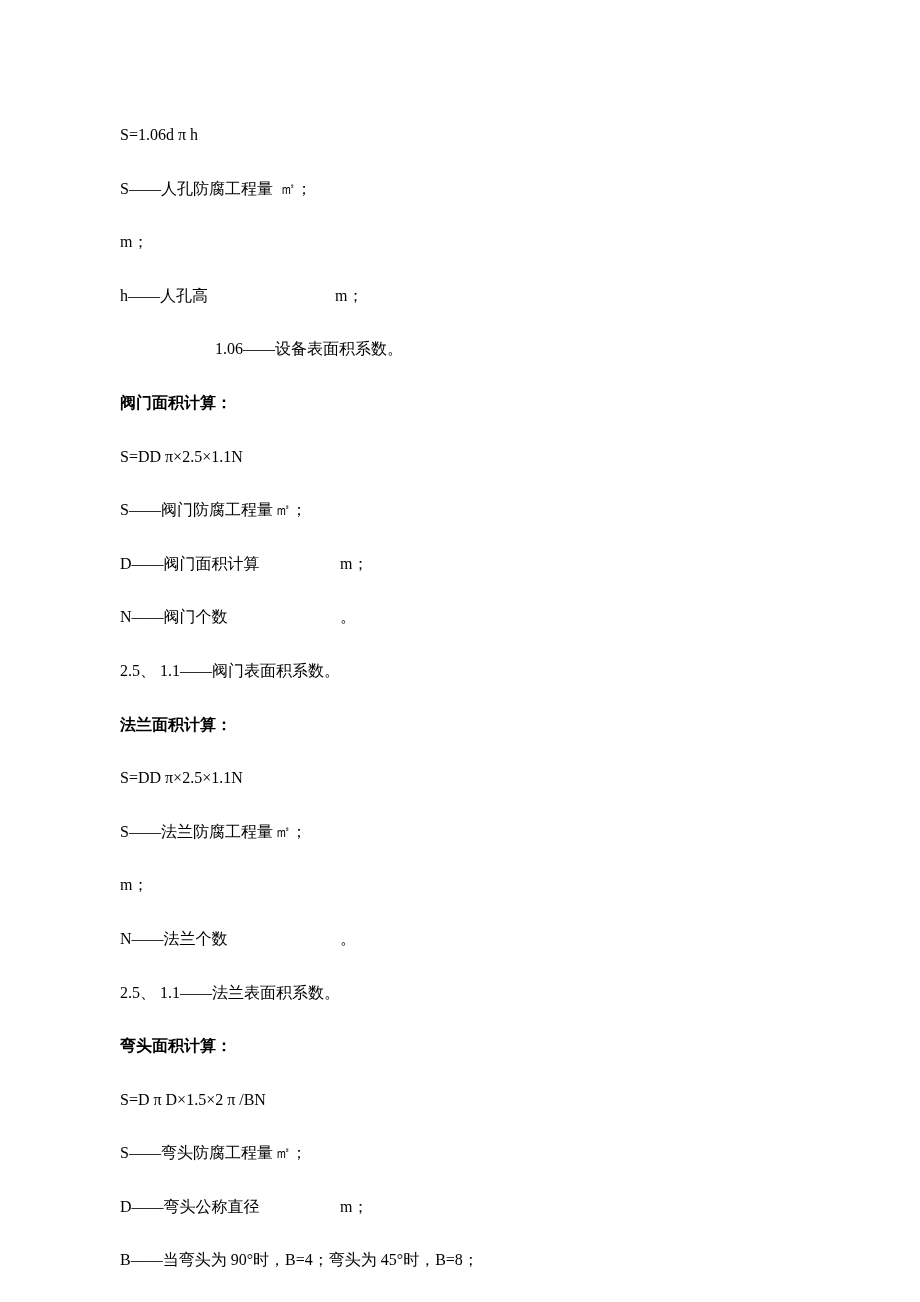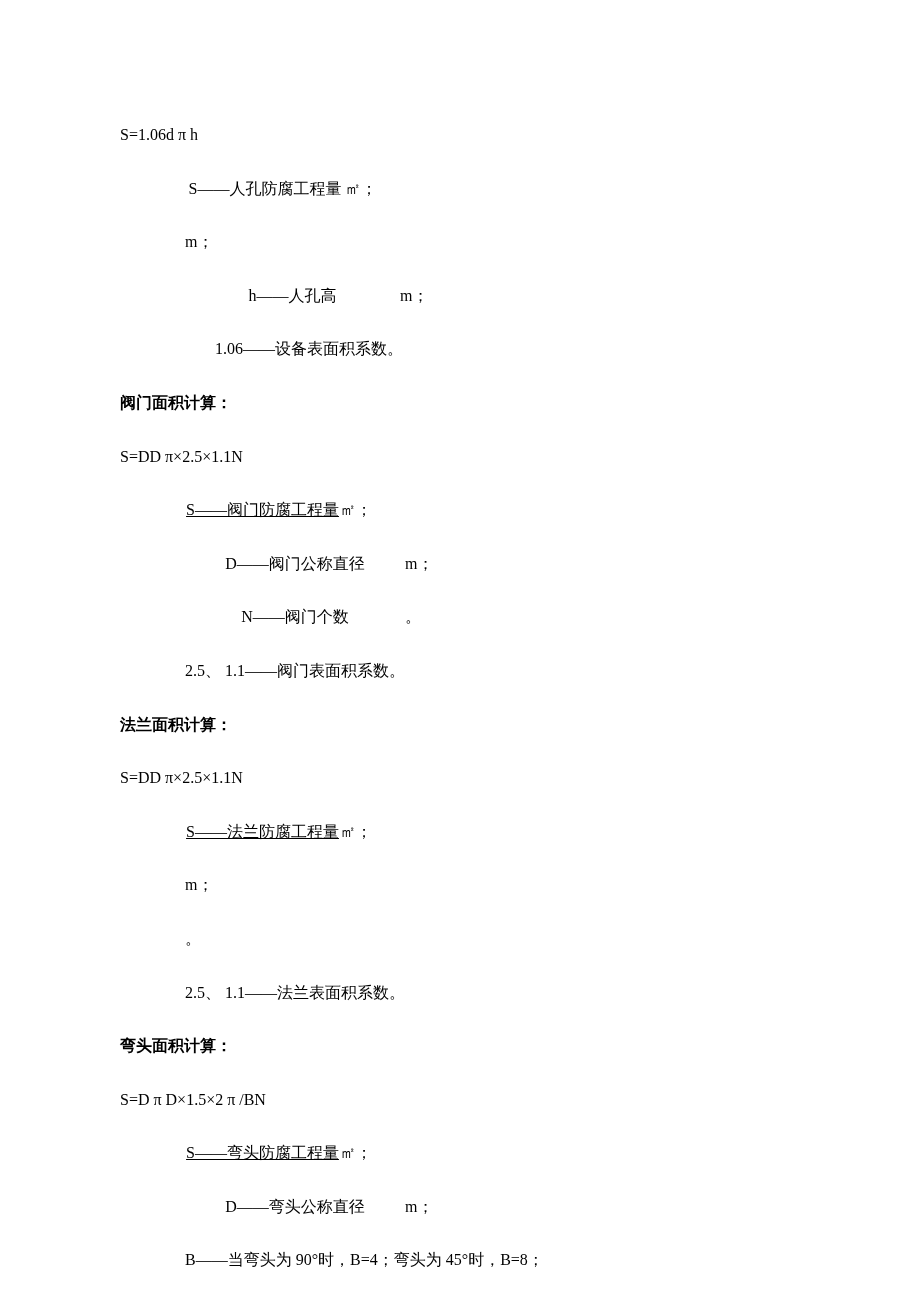--- a/index.html
+++ b/index.html
@@ -11,38 +11,36 @@
       margin: 0;
       padding: 100px 120px 60px 120px;
       width: 920px;
       box-sizing: border-box;
     }
     .formula {
       margin-bottom: 28px;
       margin-top: 22px;
     }
     .def-line {
-      margin-left: 65px;
       margin-bottom: 28px;
       display: flex;
-      text-align: center;
     }
     .def-label {
       display: inline-block;
     }
     .def-unit {
       display: inline-block;
     }
     .section-title {
       margin-bottom: 28px;
       font-weight: bold;
     }
     .w1 { min-width: 160px; }
     .w2 { min-width: 215px; }
-    .w3 { min-width: 155px; text-decoration: underline; }
+    .w3 { min-width: 155px; }
     .w4 { min-width: 220px; }
     .indent-extra {
       margin-left: 95px;
       margin-bottom: 28px;
     }
   </style>
 </head>
 <body>
 
 <div class="formula">S=1.06d π h</div>
@@ -59,39 +57,40 @@
 </div>
 <div class="indent-extra">1.06——设备表面积系数。</div>
 
 <div class="section-title">阀门面积计算：</div>
 <div class="formula">S=DD π×2.5×1.1N</div>
 <div class="def-line">
   <span class="def-label w3">S——阀门防腐工程量</span>
   <span class="def-unit">㎡；</span>
 </div>
 <div class="def-line">
-  <span class="def-label w4">D——阀门公称直径</span>
+  <span class="def-label w4">D——阀门面积计算</span>
   <span class="def-unit">m；</span>
 </div>
 <div class="def-line">
   <span class="def-label w4">N——阀门个数</span>
   <span class="def-unit">。</span>
 </div>
 <div class="def-line">2.5、 1.1——阀门表面积系数。</div>
 
 <div class="section-title">法兰面积计算：</div>
 <div class="formula">S=DD π×2.5×1.1N</div>
 <div class="def-line">
   <span class="def-label w3">S——法兰防腐工程量</span>
   <span class="def-unit">㎡；</span>
 </div>
 <div class="def-line">
   <span class="def-unit">m；</span>
 </div>
 <div class="def-line">
+  <span class="def-label w4">N——法兰个数</span>
   <span class="def-unit">。</span>
 </div>
 <div class="def-line">2.5、 1.1——法兰表面积系数。</div>
 
 <div class="section-title">弯头面积计算：</div>
 <div class="formula">S=D π D×1.5×2 π /BN</div>
 <div class="def-line">
   <span class="def-label w3">S——弯头防腐工程量</span>
   <span class="def-unit">㎡；</span>
 </div>

